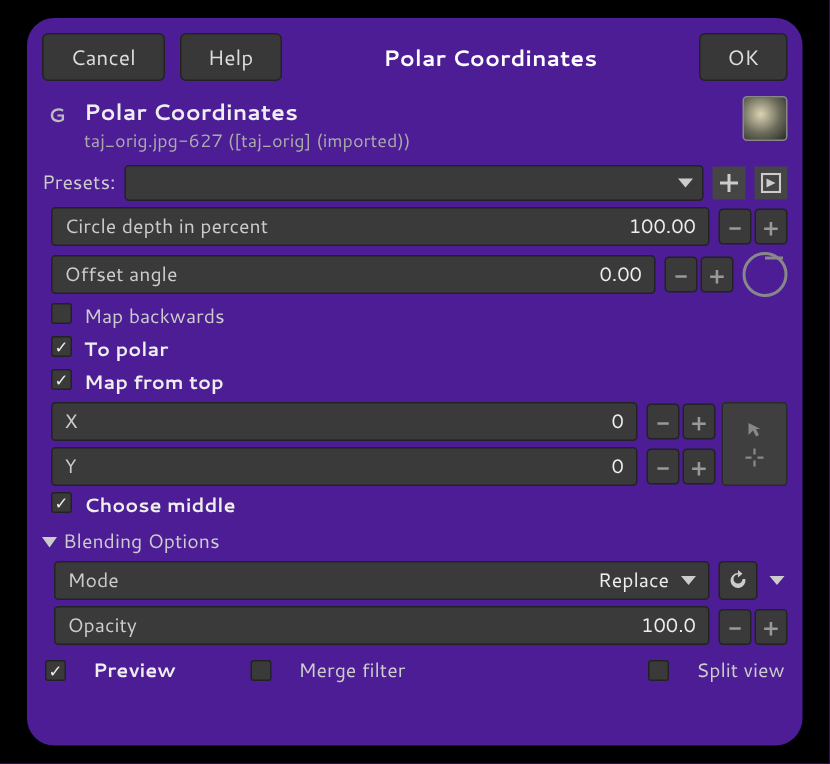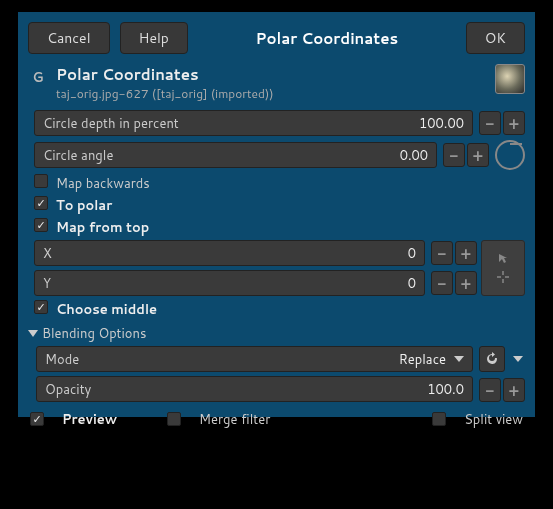--- a/index.html
+++ b/index.html
@@ -1,17 +1,17 @@
 <!DOCTYPE html>
 <html><head>
 <meta charset="utf-8">
 <style>
   * { box-sizing: border-box; margin: 0; padding: 0; font-family: "Segoe UI", "Cantarell", sans-serif; }
   body { background: #000; width: 553px; height: 509px; overflow: hidden; }
-  .window { position: absolute; left: 18px; top: 12px; width: 517px; height: 405px; background: #0c4a6e; border-radius: 0; padding: 10px 10px 6px 10px; color: #ddd; font-size: 13px; }
+  .window { position: absolute; left: 18px; top: 12px; width: 517px; height: 485px; background: #4c1d95; border-radius: 18px; padding: 10px 10px 6px 10px; color: #ddd; font-size: 13px; }
   .topbar { display: flex; gap: 10px; align-items: center; margin-bottom: 10px; }
   .btn { background: #383838; border: 1px solid #222; color: #ddd; padding: 5px 18px; border-radius: 4px; font-size: 14px; cursor: pointer; }
   .title-mid { flex: 1; text-align: center; color: #fff; font-weight: 600; font-size: 15px; }
   .spacer { flex: 1; }
   .header { display: flex; align-items: flex-start; gap: 8px; margin: 2px 0 8px 0; }
   .gimp-icon { width: 20px; height: 20px; margin-top: 3px; display:flex; align-items:center; justify-content:center; color:#bbb; font-weight:bold; }
   .header-text .h1 { font-size: 15px; font-weight: 600; color: #eee; }
   .header-text .h2 { font-size: 12px; color: #aaa; }
   .thumb { margin-left: auto; width: 30px; height: 30px; background: radial-gradient(circle at 40% 40%, #dcd3b3 0%, #6a6a5a 55%, #2a2a2a 100%); border: 1px solid #888; border-radius: 3px; }
   .row { display: flex; align-items: center; gap: 6px; margin-bottom: 4px; }
@@ -60,35 +60,52 @@
 
   <div class="header">
     <div class="gimp-icon">G</div>
     <div class="header-text">
       <div class="h1">Polar Coordinates</div>
       <div class="h2">taj_orig.jpg-627 ([taj_orig] (imported))</div>
     </div>
     <div class="thumb"></div>
   </div>
 
+  <div class="row">
+    <span class="label">Presets:</span>
+    <div class="presets-dd">
+        <div class="caret"></div>
+      </div>
+    <button class="iconbtn">
+      <svg width="14" height="14" viewBox="0 0 14 14">
+          <path d="M6 1h2v5h5v2H8v5H6V8H1V6h5z" fill="#ccc"></path>
+        </svg>
+    </button>
+    <button class="iconbtn">
+      <svg width="14" height="14" viewBox="0 0 14 14">
+          <rect x="1" y="1" width="12" height="12" fill="none" stroke="#ccc" stroke-width="1.4"></rect>
+          <path d="M4 4 L10 7 L4 10 Z" fill="#ccc"></path>
+        </svg>
+    </button>
+  </div>
 
   <div class="row inset">
     <div class="numfield">
       <span class="nf-label">Circle depth in percent</span>
       <span class="nf-value">100.00</span>
     </div>
     <div class="stepper">
       <div class="sbtn">−</div>
       <div class="sbtn">+</div>
     </div>
   </div>
 
   <div class="row inset">
     <div class="numfield">
-      <span class="nf-label">Circle angle</span>
+      <span class="nf-label">Offset angle</span>
       <span class="nf-value">0.00</span>
     </div>
     <div class="stepper">
       <div class="sbtn">−</div>
       <div class="sbtn">+</div>
     </div>
     <div class="dial"></div>
   </div>
 
   <div class="check-row inset">

